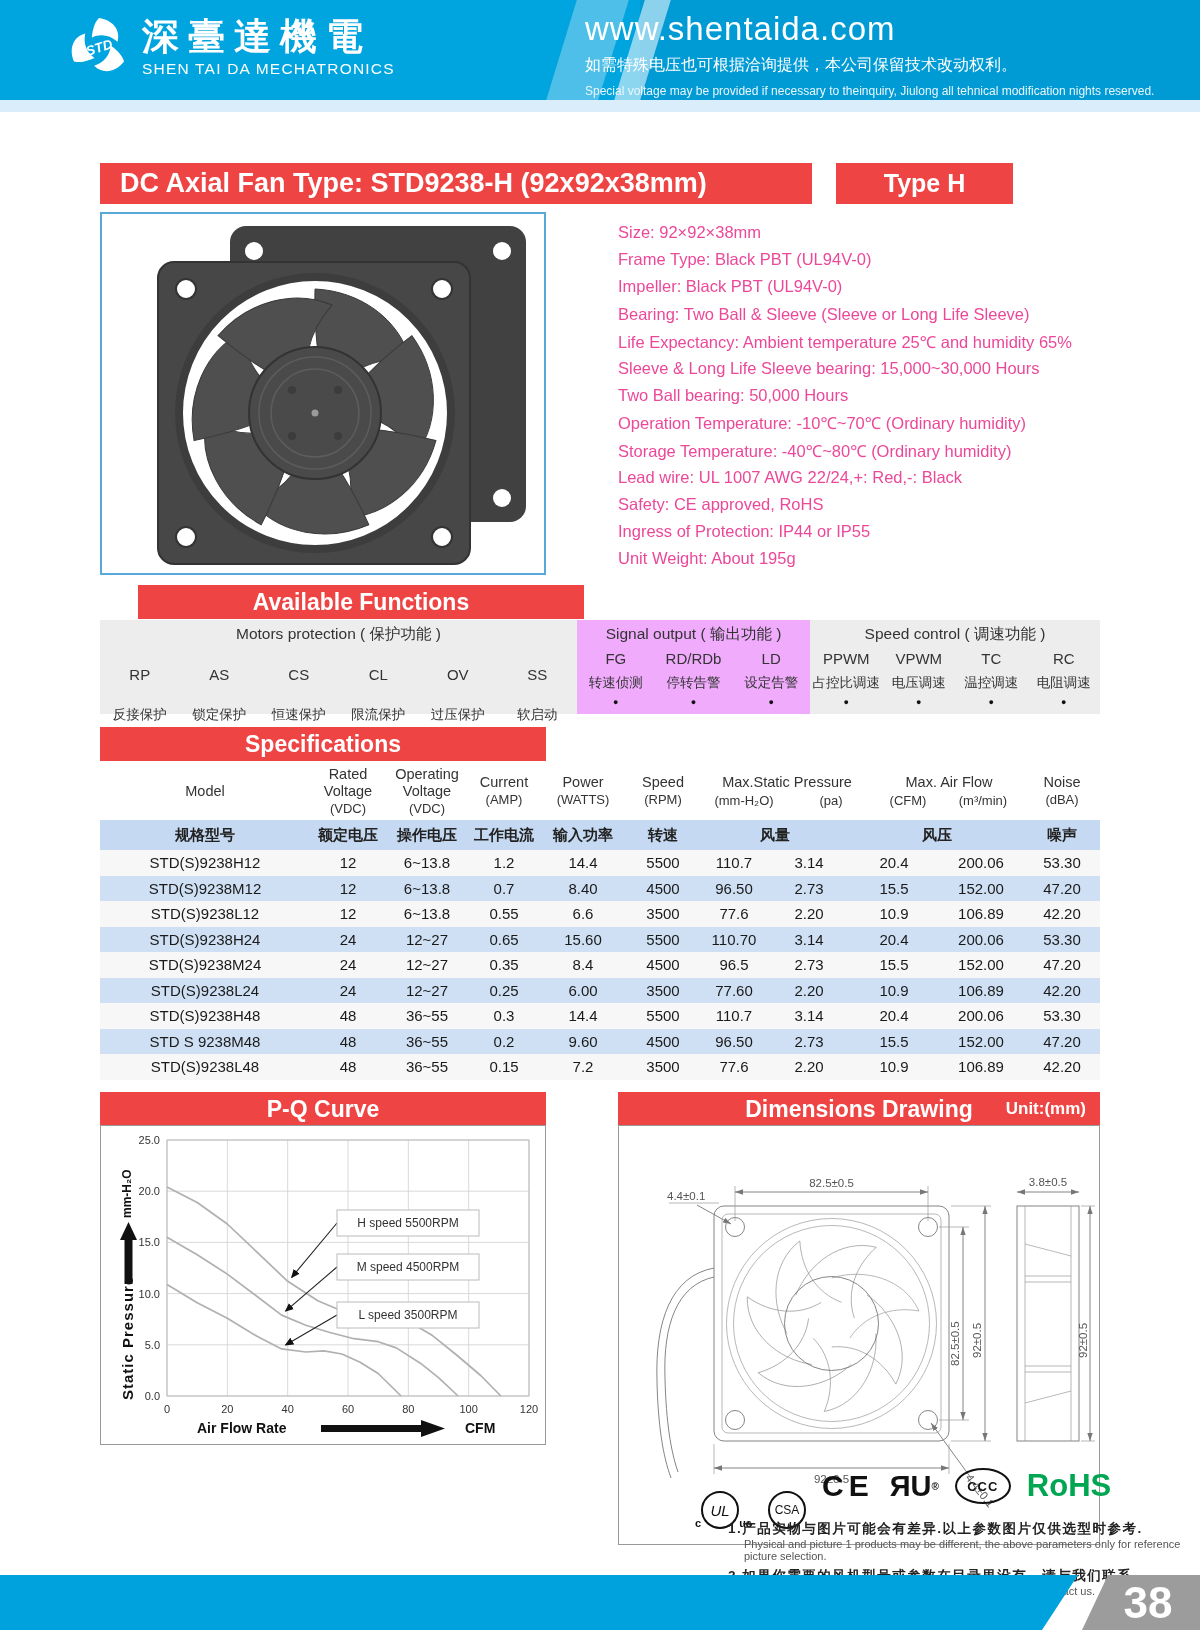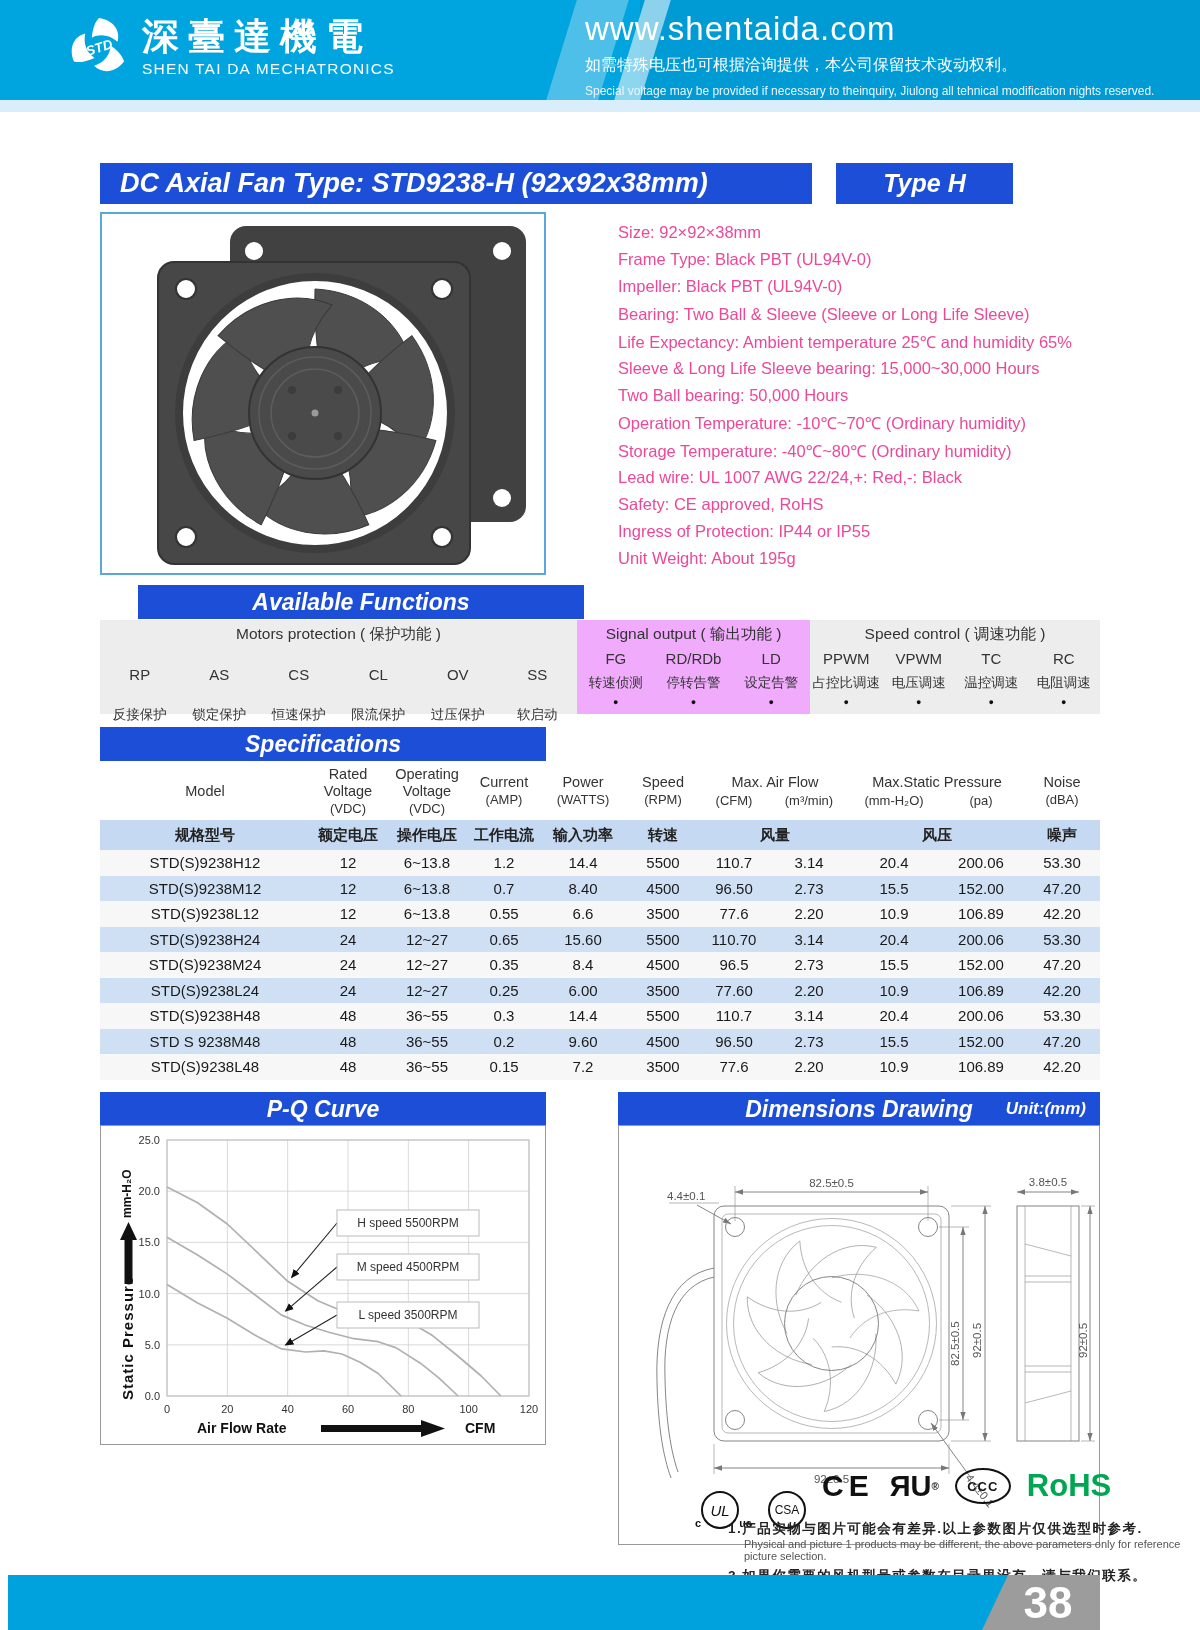--- a/index.html
+++ b/index.html
@@ -14,21 +14,21 @@
   .hdr-substrip{position:absolute;left:0;top:100px;width:1200px;height:12px;background:#d9eefa;}
   .logo{position:absolute;left:68px;top:16px;display:flex;align-items:center;}
   .logo-text{margin-left:12px;color:#fff;}
   .logo-cn{font-size:37px;font-weight:bold;letter-spacing:9px;line-height:40px;}
   .logo-en{font-size:15.5px;letter-spacing:1.2px;margin-top:3px;}
   .site{position:absolute;left:585px;top:10px;color:#fff;font-size:33px;font-weight:500;letter-spacing:1px;}
   .tag-cn{position:absolute;left:585px;top:55px;color:#fff;font-size:16px;}
   .tag-en{position:absolute;left:585px;top:84px;color:#eaf6fd;font-size:12px;}
 
   
-  .sec-bar{position:absolute;background:#1d4ed8;color:#fff;font-weight:bold;height:34px;line-height:34px;box-sizing:border-box;font-style:italic;}
+  .sec-bar{position:absolute;background:#ef4444;color:#fff;font-weight:bold;height:34px;line-height:34px;box-sizing:border-box;}
   .title-bar{left:100px;top:163px;width:712px;height:41px;line-height:41px;font-size:27px;padding-left:20px;}
   .type-box{left:836px;top:163px;width:177px;height:41px;line-height:41px;font-size:25px;text-align:center;}
   .af-bar{left:100px;top:585px;width:446px;text-align:center;font-size:23px;margin-left:38px;}
   .spec-bar{left:100px;top:727px;width:446px;text-align:center;font-size:23px;}
   .pq-bar{left:100px;top:1092px;width:446px;text-align:center;font-size:23px;}
   .dim-bar{left:618px;top:1092px;width:482px;text-align:center;font-size:23px;}
   .dim-unit{position:absolute;right:14px;top:0;font-size:17px;font-weight:bold;}
 
   
   .img-box{position:absolute;left:100px;top:212px;width:446px;height:363px;border:2px solid #58a8d9;background:#fff;box-sizing:border-box;}
@@ -88,21 +88,21 @@
   .ru sup{font-size:10px;}
   .ccc-oval{width:52px;height:32px;border:2.5px solid #111;border-radius:50%;display:flex;align-items:center;justify-content:center;font-size:13px;font-weight:bold;letter-spacing:1px;}
   .rohs{font-size:31px;font-weight:bold;color:#00a651;}
 
   
   .notes{position:absolute;left:728px;top:1520px;width:470px;}
   .note-cn{font-size:13.5px;color:#222;font-weight:600;letter-spacing:1.5px;line-height:17px;}
   .note-en{font-size:11px;color:#555;margin:1px 0 5px 16px;}
 
   
-  .footer{position:absolute;left:8px;top:1575px;width:1092px;height:55px;}
+  .footer{position:absolute;left:0;top:1575px;width:1188px;height:55px;padding-left:12px;}
   .footer-blue{position:absolute;left:0;top:0;width:1078px;height:55px;background:#00a2dd;
     clip-path:polygon(0 0,100% 0,calc(100% - 36px) 100%,0 100%);}
   .footer-gray{position:absolute;right:0;top:0;width:118px;height:55px;background:#9c9c9c;
     clip-path:polygon(26px 0,100% 0,100% 100%,0 100%);display:flex;align-items:center;justify-content:center;}
   .page-num{color:#fff;font-size:44px;font-weight:bold;margin-left:14px;}
 </style>
 </head>
 <body>
 
 <div id="page">
@@ -270,32 +270,32 @@
         <span class="sp-unit-sm">(AMP)</span>
       </div>
       <div class="sp-hcell" style="width:8.6%">
         <span>Power</span>
         <span class="sp-unit-sm">(WATTS)</span>
       </div>
       <div class="sp-hcell" style="width:7.4%">
         <span>Speed</span>
         <span class="sp-unit-sm">(RPM)</span>
       </div>
+      <div class="sp-hgroup" style="width:17.4%">
+        <div class="gname">Max.Static Pressure</div>
+        <div class="gunits">
+          <span class="sp-unit-sm" style="width:50.6%">(mm-H₂O)</span>
+          <span class="sp-unit-sm" style="width:49.4%">(pa)</span>
+        </div>
+      </div>
       <div class="sp-hgroup" style="width:15%">
         <div class="gname">Max. Air Flow</div>
         <div class="gunits">
           <span class="sp-unit-sm" style="width:45.3%">(CFM)</span>
           <span class="sp-unit-sm" style="width:54.7%">(m³/min)</span>
-        </div>
-      </div>
-      <div class="sp-hgroup" style="width:17.4%">
-        <div class="gname">Max.Static Pressure</div>
-        <div class="gunits">
-          <span class="sp-unit-sm" style="width:50.6%">(mm-H₂O)</span>
-          <span class="sp-unit-sm" style="width:49.4%">(pa)</span>
         </div>
       </div>
       <div class="sp-hcell" style="width:7.6%">
         <span>Noise</span>
         <span class="sp-unit-sm">(dBA)</span>
       </div>
     </div>
     <div class="sp-header-cn">
         <div style="width: 21%;">规格型号</div>
         <div style="width: 7.6%;">额定电压</div>

